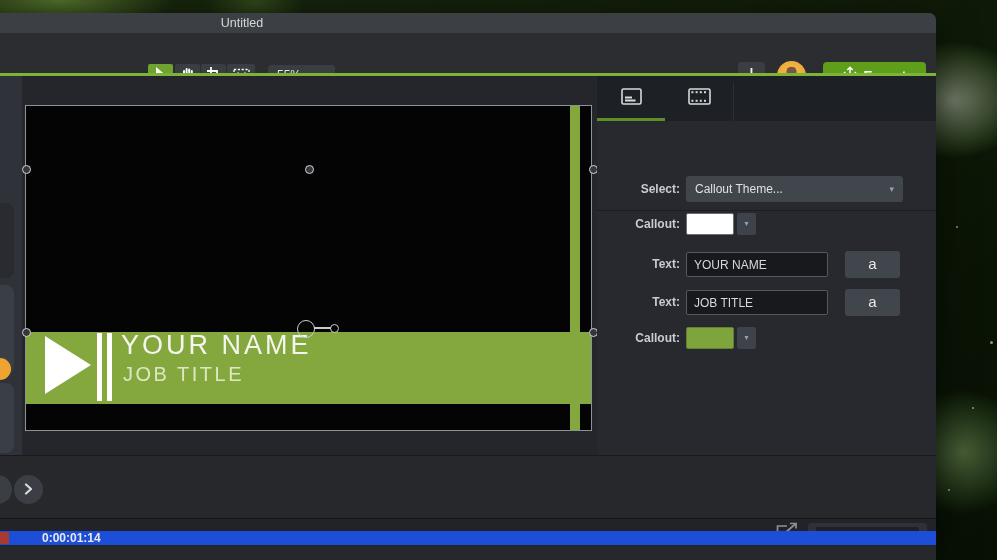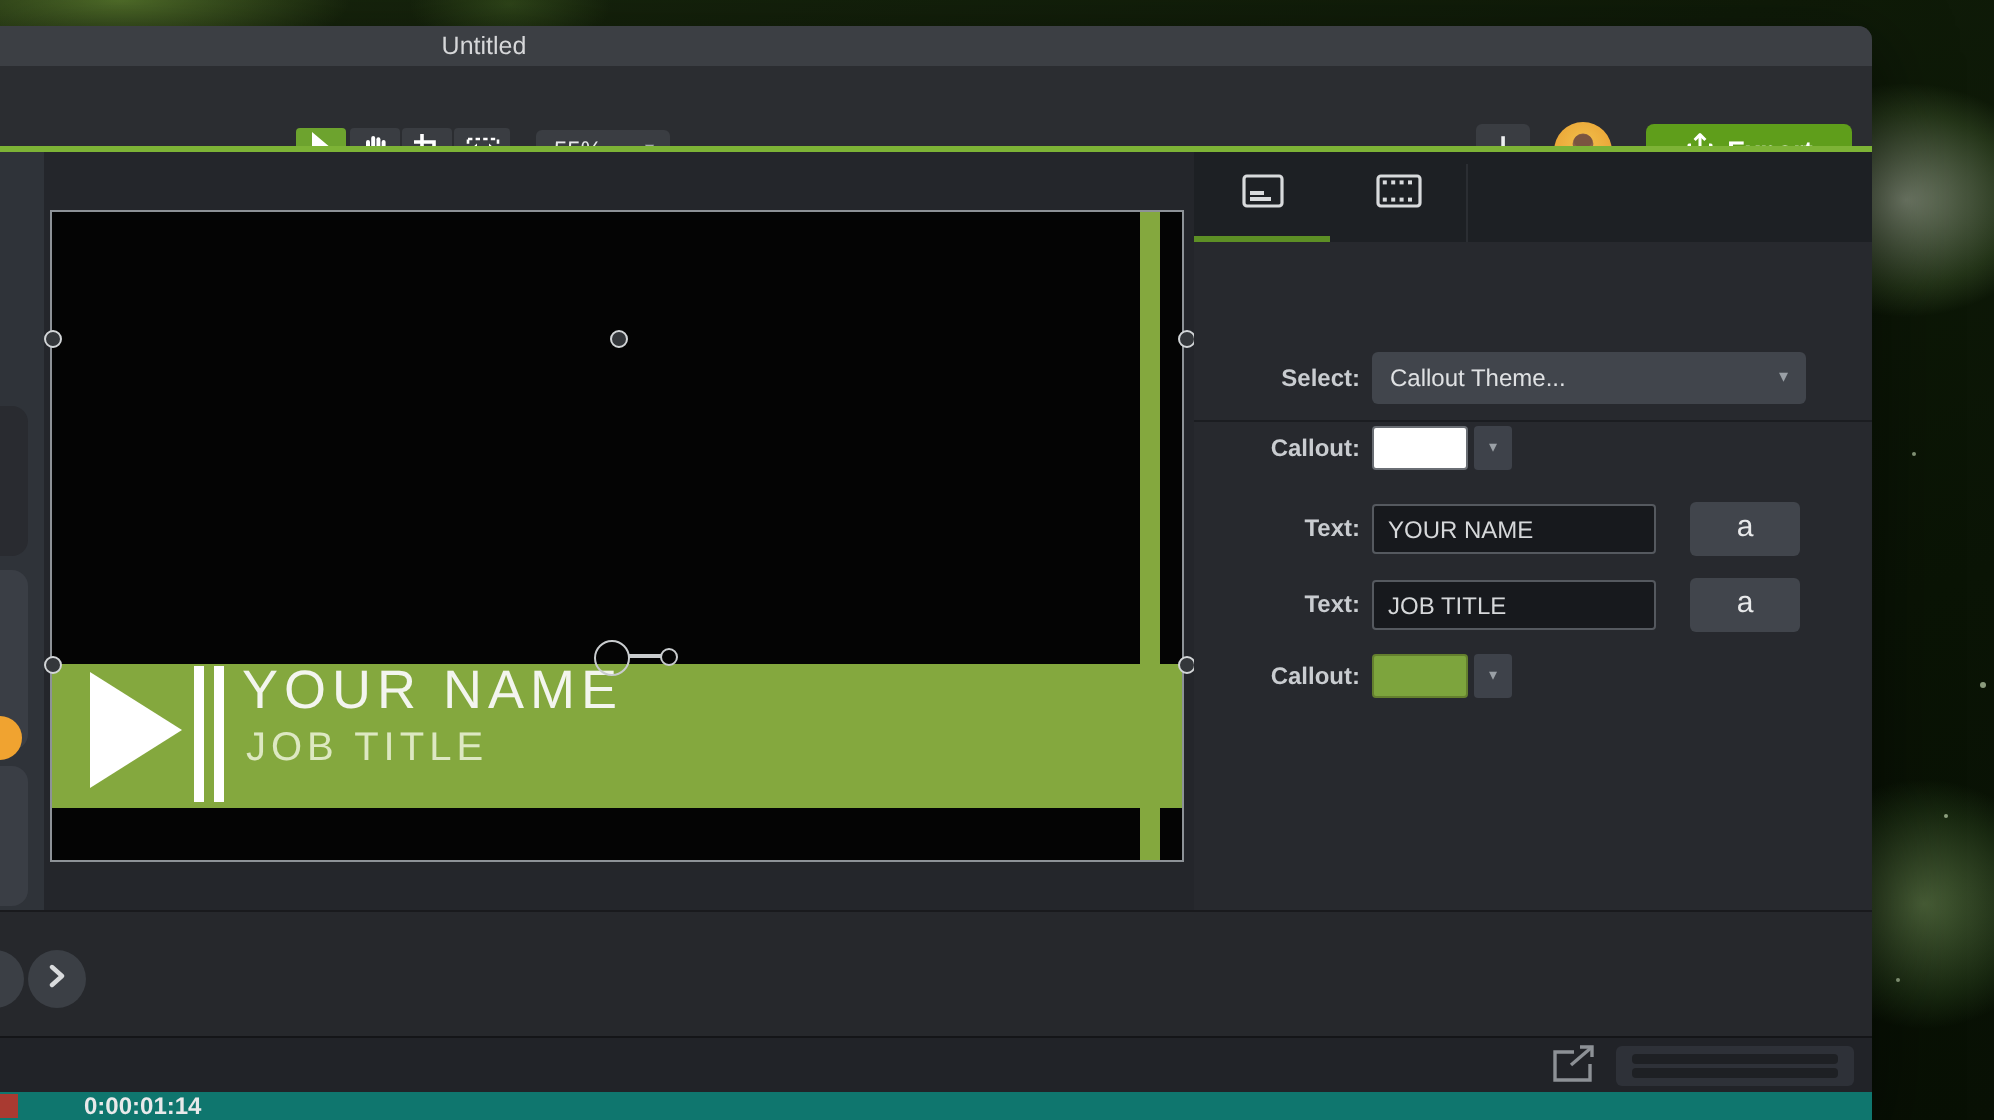--- a/index.html
+++ b/index.html
@@ -87,21 +87,21 @@
         color:#e8e9ea;font-size:15px;text-align:center;line-height:26px;}
 
   
   .playrow{position:absolute;left:0;top:442px;width:100%;height:63px;background:#26282c;border-top:1px solid #191a1d;box-sizing:border-box;}
   .circbtn{position:absolute;width:29px;height:29px;border-radius:50%;background:#3b3f45;display:flex;align-items:center;justify-content:center;}
 
   
   .secrow{position:absolute;left:0;top:505px;width:100%;height:28px;background:#212328;border-top:1px solid #141518;box-sizing:border-box;}
   .zoombar{position:absolute;left:808px;top:3.5px;width:119px;height:20px;background:#2e3138;border-radius:3px;}
   .zoombar .b{position:absolute;left:8px;width:103px;height:4.5px;background:#1e2024;border-radius:2px;}
-  .bstrip{position:absolute;left:0;top:533px;width:100%;height:14px;background:#0f766e;}
+  .bstrip{position:absolute;left:0;top:518px;width:100%;height:14px;background:#1d4ed8;}
   .redmark{position:absolute;left:0;top:1px;width:9px;height:12px;background:#a93a31;}
   .btime{position:absolute;left:42px;top:0;line-height:14px;font-size:12px;font-weight:bold;color:#e8e9ea;}
 
   .cursor{position:absolute;left:93px;top:399px;}
 </style>
 </head>
 <body>
 
 <div class="screen">
 

